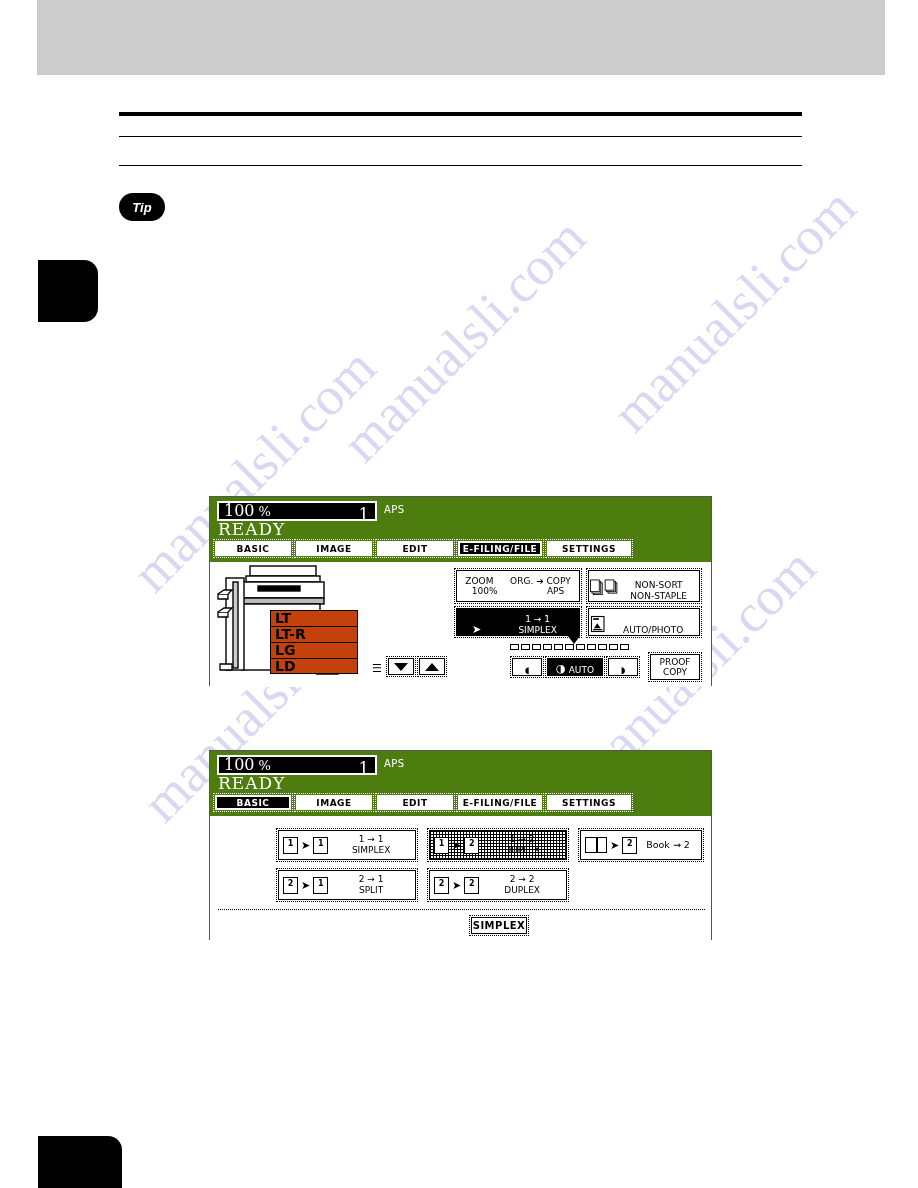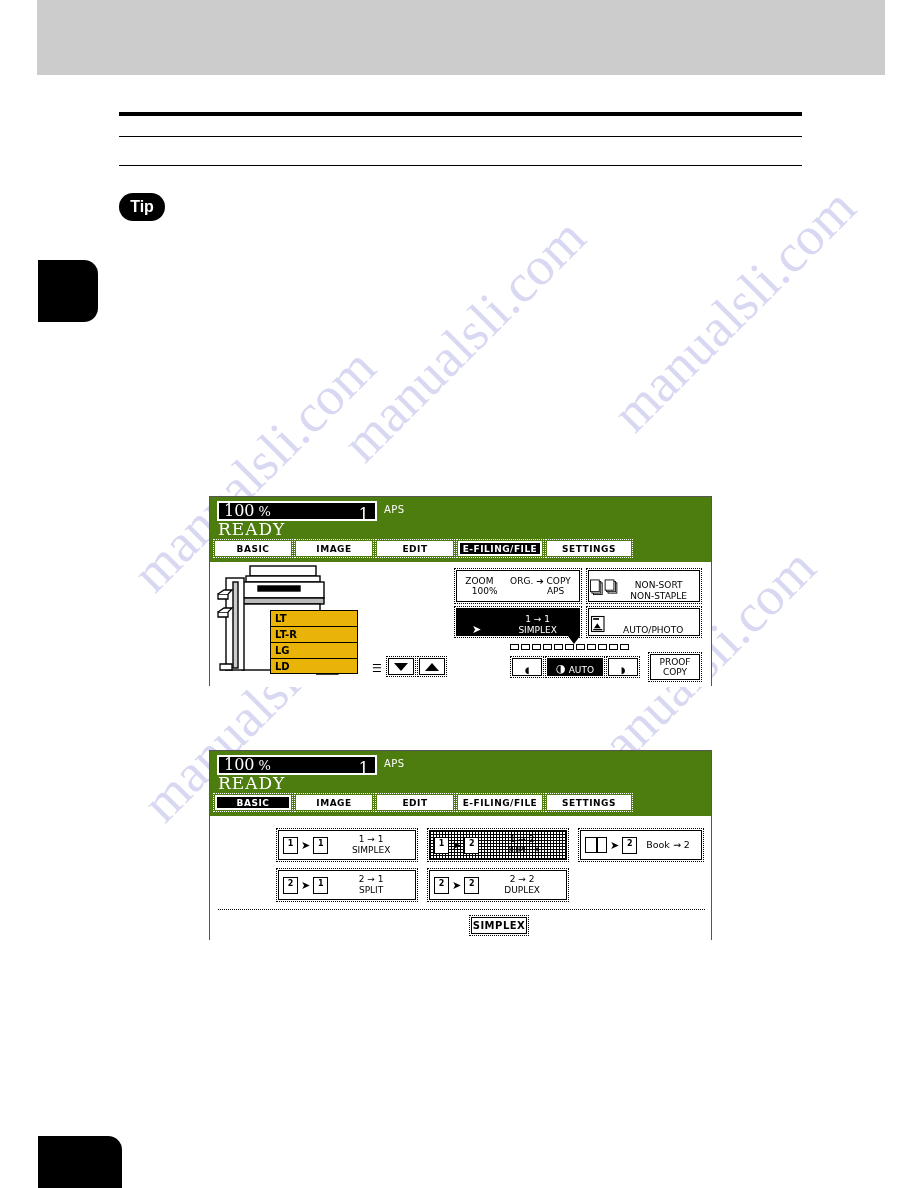--- a/index.html
+++ b/index.html
@@ -36,23 +36,24 @@
   }
   #rule-thin {
     position:absolute; left:119px; top:165px; width:683px; height:1px;
     background:#000000;
   }
 
   #tip-badge {
     position:absolute; left:119px; top:193px;
     width:46px; height:28px;
     background:#000000; border-radius:14px;
-    color:#ffffff; font-weight:bold; font-size:16px;
+    color:#ffffff; font-weight:bold; font-size:13px;
     display:flex; align-items:center; justify-content:center;
     font-family:"Liberation Sans", sans-serif;
+    font-style: italic;
   }
 
   
   .wm {
     position:absolute;
     color:#ccccee;
     font-size:54px;
     font-family:"Liberation Serif", serif;
     transform:rotate(-45deg);
     transform-origin: left top;
@@ -168,22 +169,22 @@
   }
   .exposure-marker {
     position:absolute; left:358px; top:74px;
     width:0;height:0;border-left:6px solid transparent;border-right:6px solid transparent;
     border-top:8px solid #000;
   }
 
   
   .drawer-stack { position:absolute; left:60px; top:48px; width:88px; }
   .drawer-stack div {
-    height:16px; border:1px solid #000; border-bottom:none; background:#eab308;
-    font-size:10px; font-weight:bold; padding-left:4px; line-height:15px;
+    height:16px; border:1px solid #000; border-bottom:none; background:#c2410c;
+    font-size:14px; font-weight:bold; padding-left:4px; line-height:15px;
     font-family:"DejaVu Sans", sans-serif;
   }
   .drawer-stack div:last-child { border-bottom:1px solid #000; }
 
   #updown-wrap { position:absolute; left:178px; top:96px; display:flex; gap:5px; }
   .ud-btn { width:26px; height:17px; border:1px solid #000; outline:1px dotted #000; outline-offset:1px;
             background:#fff; display:flex; align-items:center; justify-content:center; }
   .tri-down { width:0;height:0;border-left:7px solid transparent;border-right:7px solid transparent;border-top:8px solid #000; }
   .tri-up   { width:0;height:0;border-left:7px solid transparent;border-right:7px solid transparent;border-bottom:8px solid #000; }
   #equals-mark { position:absolute; left:162px; top:100px; font-size:11px; font-weight:bold; }

